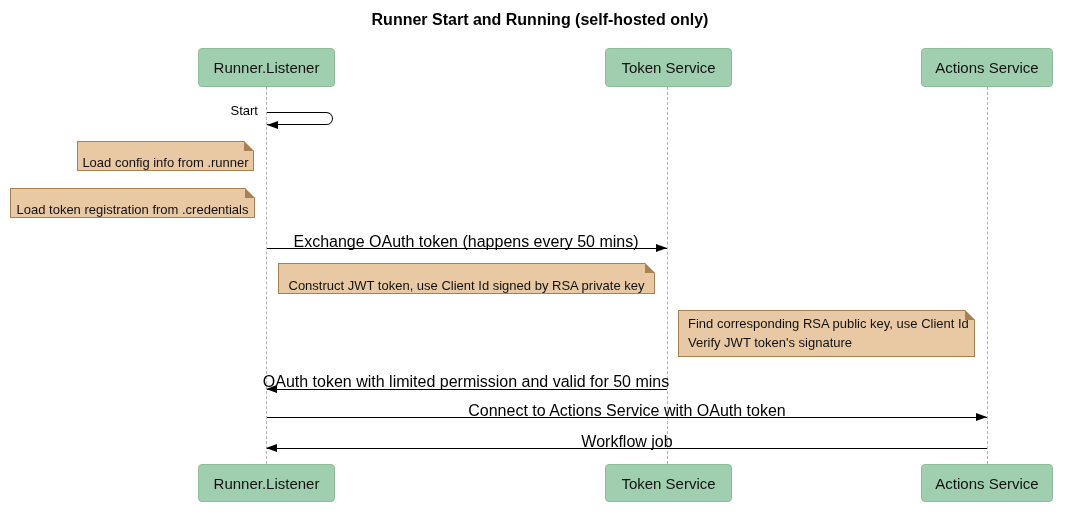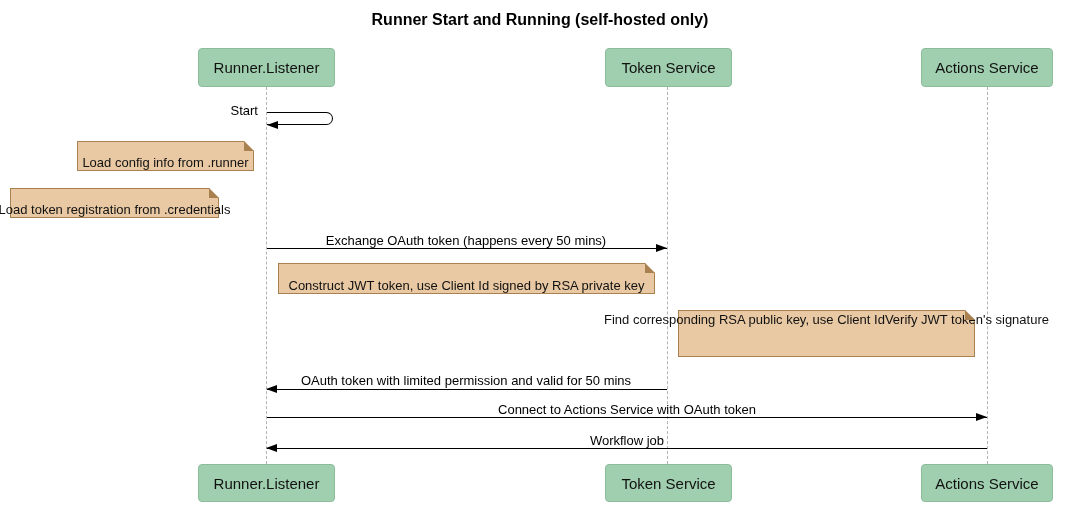--- a/index.html
+++ b/index.html
@@ -27,34 +27,34 @@
   }
   .note::before {
     content:""; position:absolute; top:-1px; right:-1px; width:0; height:0;
     border-top:10px solid #ffffff; border-left:10px solid transparent;
   }
   .note::after {
     content:""; position:absolute; top:-1px; right:-1px; width:0; height:0;
     border-bottom:10px solid #a9804f; border-right:10px solid transparent;
   }
   .note.multiline {
-    flex-direction:row; align-items:flex-start; justify-content:center;
+    flex-direction:column; align-items:flex-start; justify-content:center;
     line-height:1.45;
   }
   .msg-line { position:absolute; height:0; border-top:1px solid #000; }
   .arrowhead-right {
     position:absolute; width:0; height:0;
     border-left:11px solid #000; border-top:4px solid transparent; border-bottom:4px solid transparent;
   }
   .arrowhead-left {
     position:absolute; width:0; height:0;
     border-right:11px solid #000; border-top:4px solid transparent; border-bottom:4px solid transparent;
   }
   .msg-label {
-    position:absolute; font-size:13px; white-space:nowrap; color:#000;
+    position:absolute; font-size:16px; white-space:nowrap; color:#000;
     transform:translateX(-50%);
   }
   .self-label {
     position:absolute; font-size:13px; white-space:nowrap; color:#000;
   }
   .self-loop {
     position:absolute; border:1px solid #000; border-left:none;
     border-radius:0 9px 9px 0;
   }
 </style>
@@ -80,21 +80,21 @@
   </div>
 
   <div class="self-label" style="right:812px; top:103px;">Start</div>
   <div class="self-loop" style="left:267px; top:112px; width:66px; height:13px;"></div>
   <div class="arrowhead-left" style="left:267px; top:121px;"></div>
 
   <div class="note" style="left:77px; top:141px; width:177px; height:30px;">
     <span>Load config info from .runner</span>
   </div>
 
-  <div class="note" style="left:10px; top:188px; width:209px; height:30px;">
+  <div class="note" style="left:10px; top:188px; width:245px; height:30px;">
     <span>Load token registration from .credentials</span>
   </div>
 
   <div class="msg-label" style="left:466px; top:233px;">Exchange OAuth token (happens every 50 mins)</div>
   <div class="msg-line" style="left:267px; top:248px; width:400px;"></div>
   <div class="arrowhead-right" style="left:656px; top:244px;"></div>
 
   <div class="note" style="left:278px; top:263px; width:377px; height:31px;">
     <span>Construct JWT token, use Client Id signed by RSA private key</span>
   </div>

